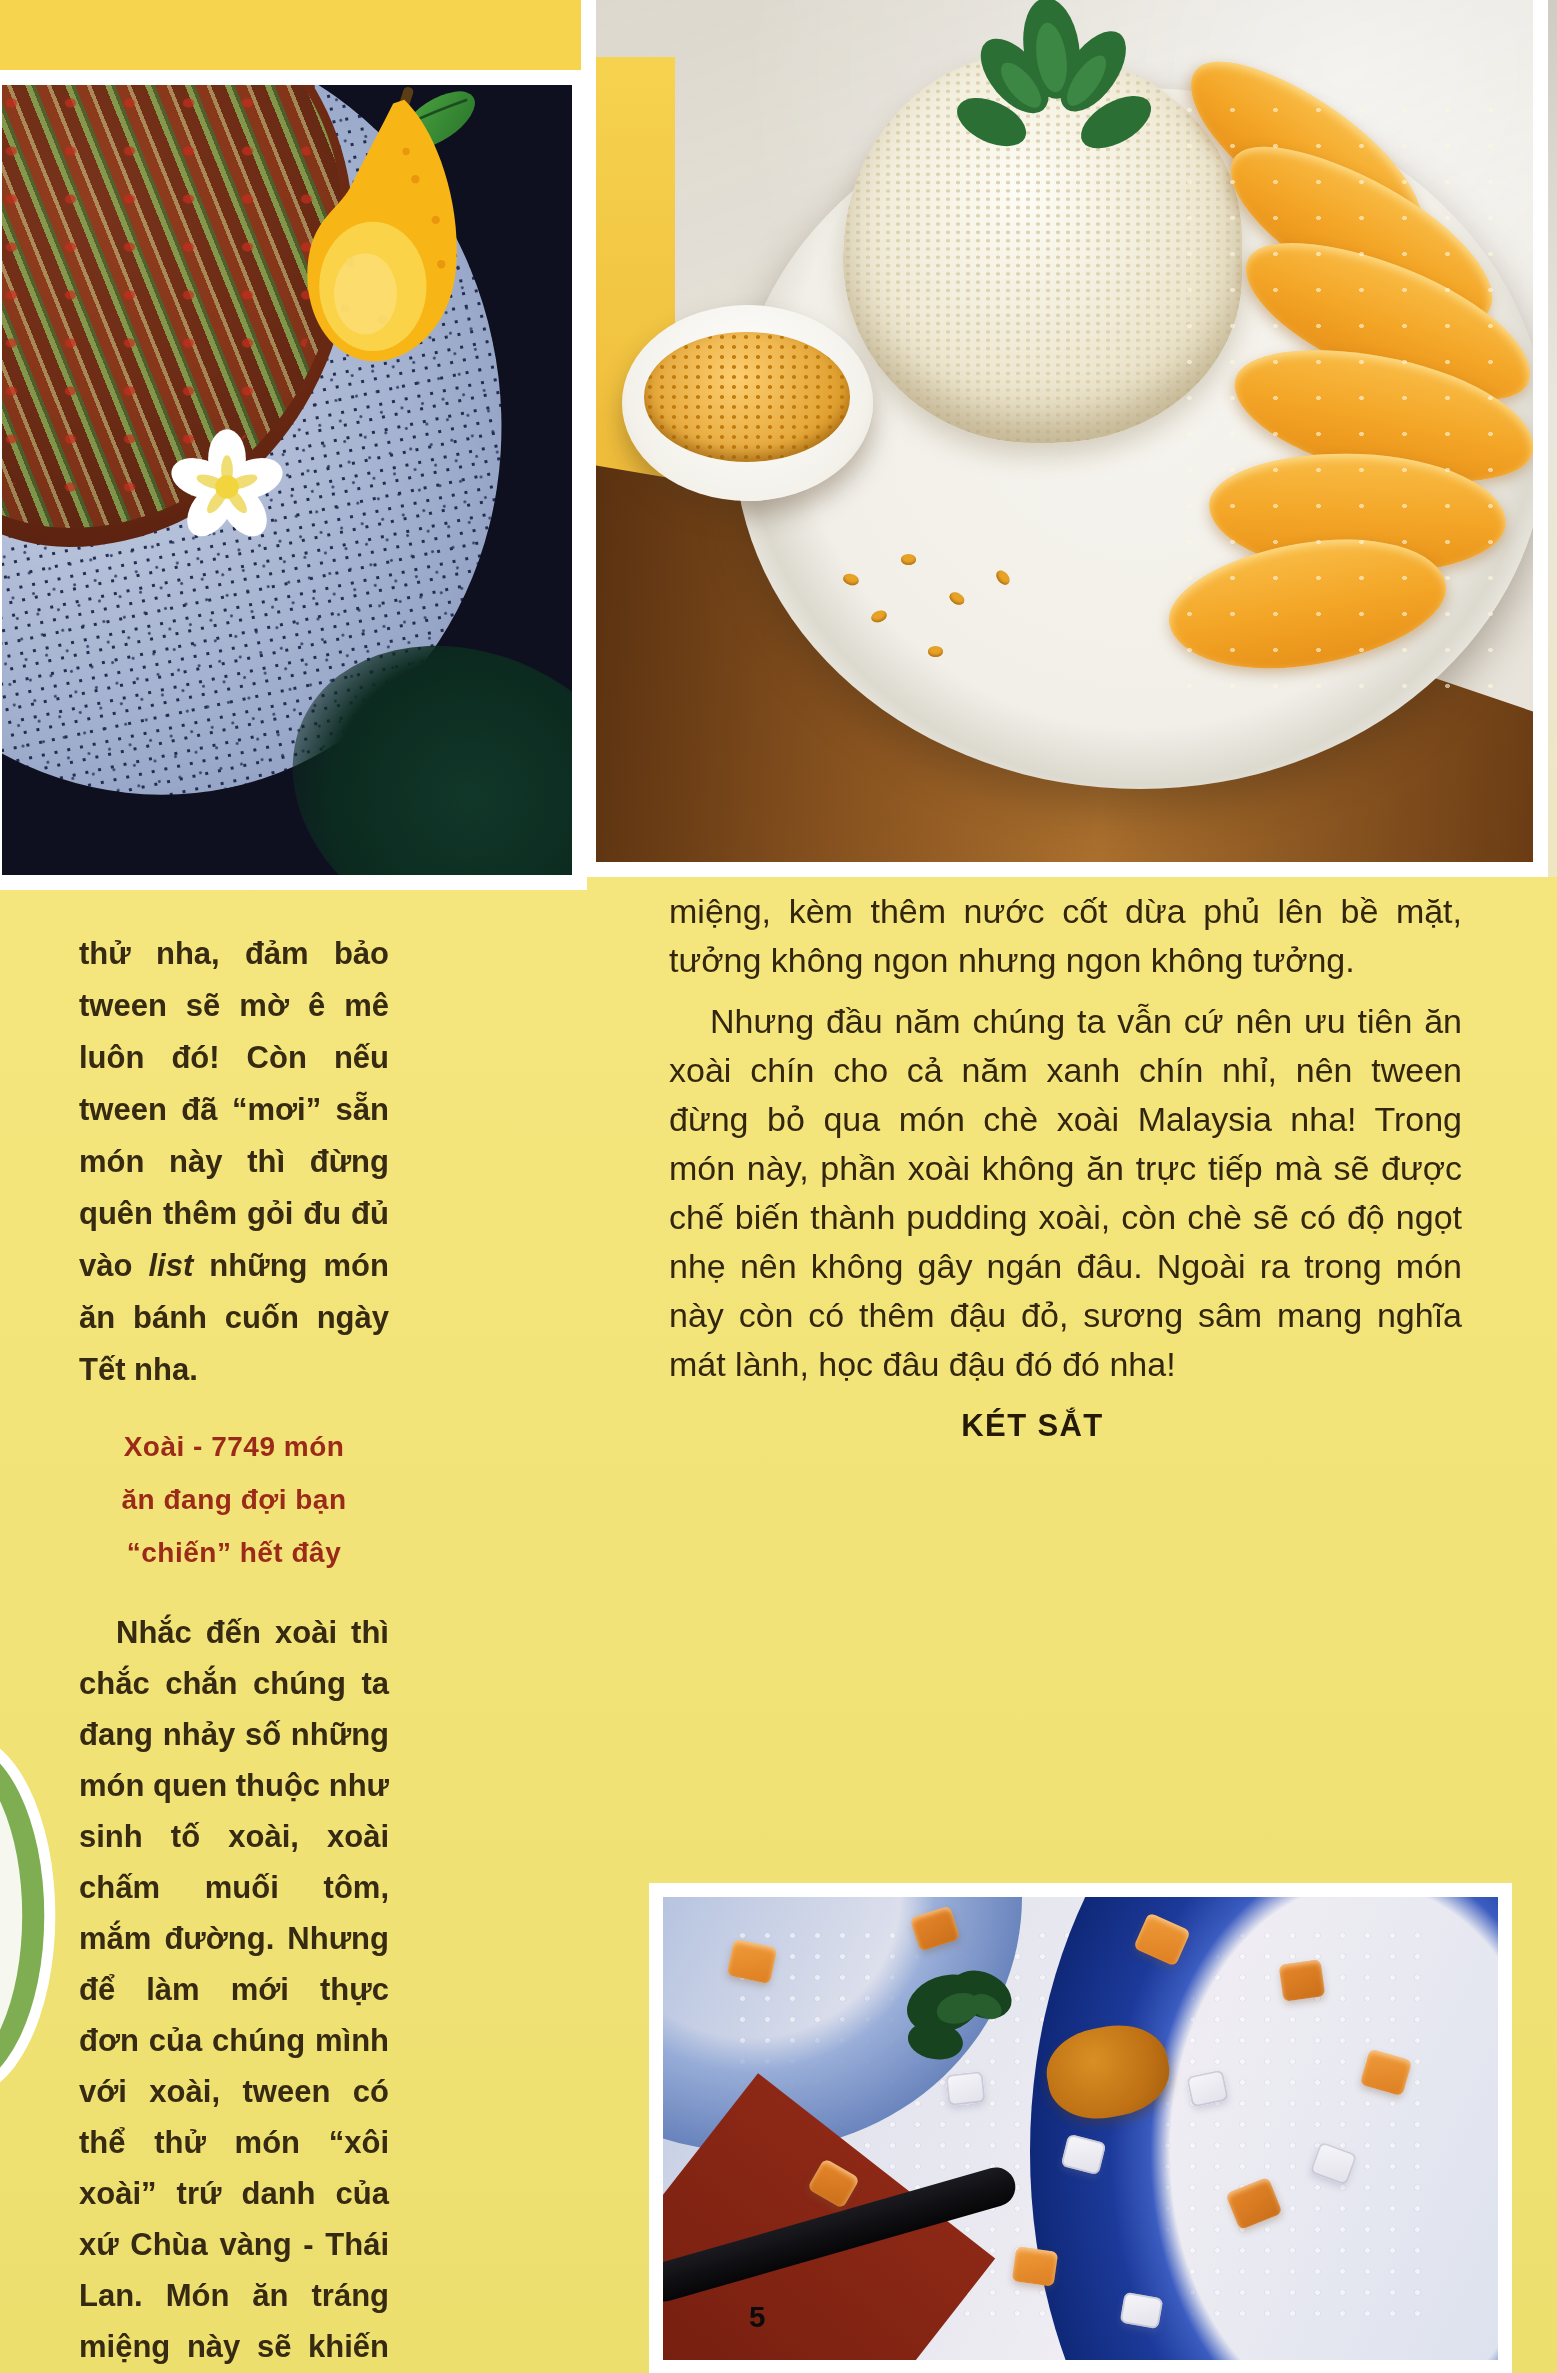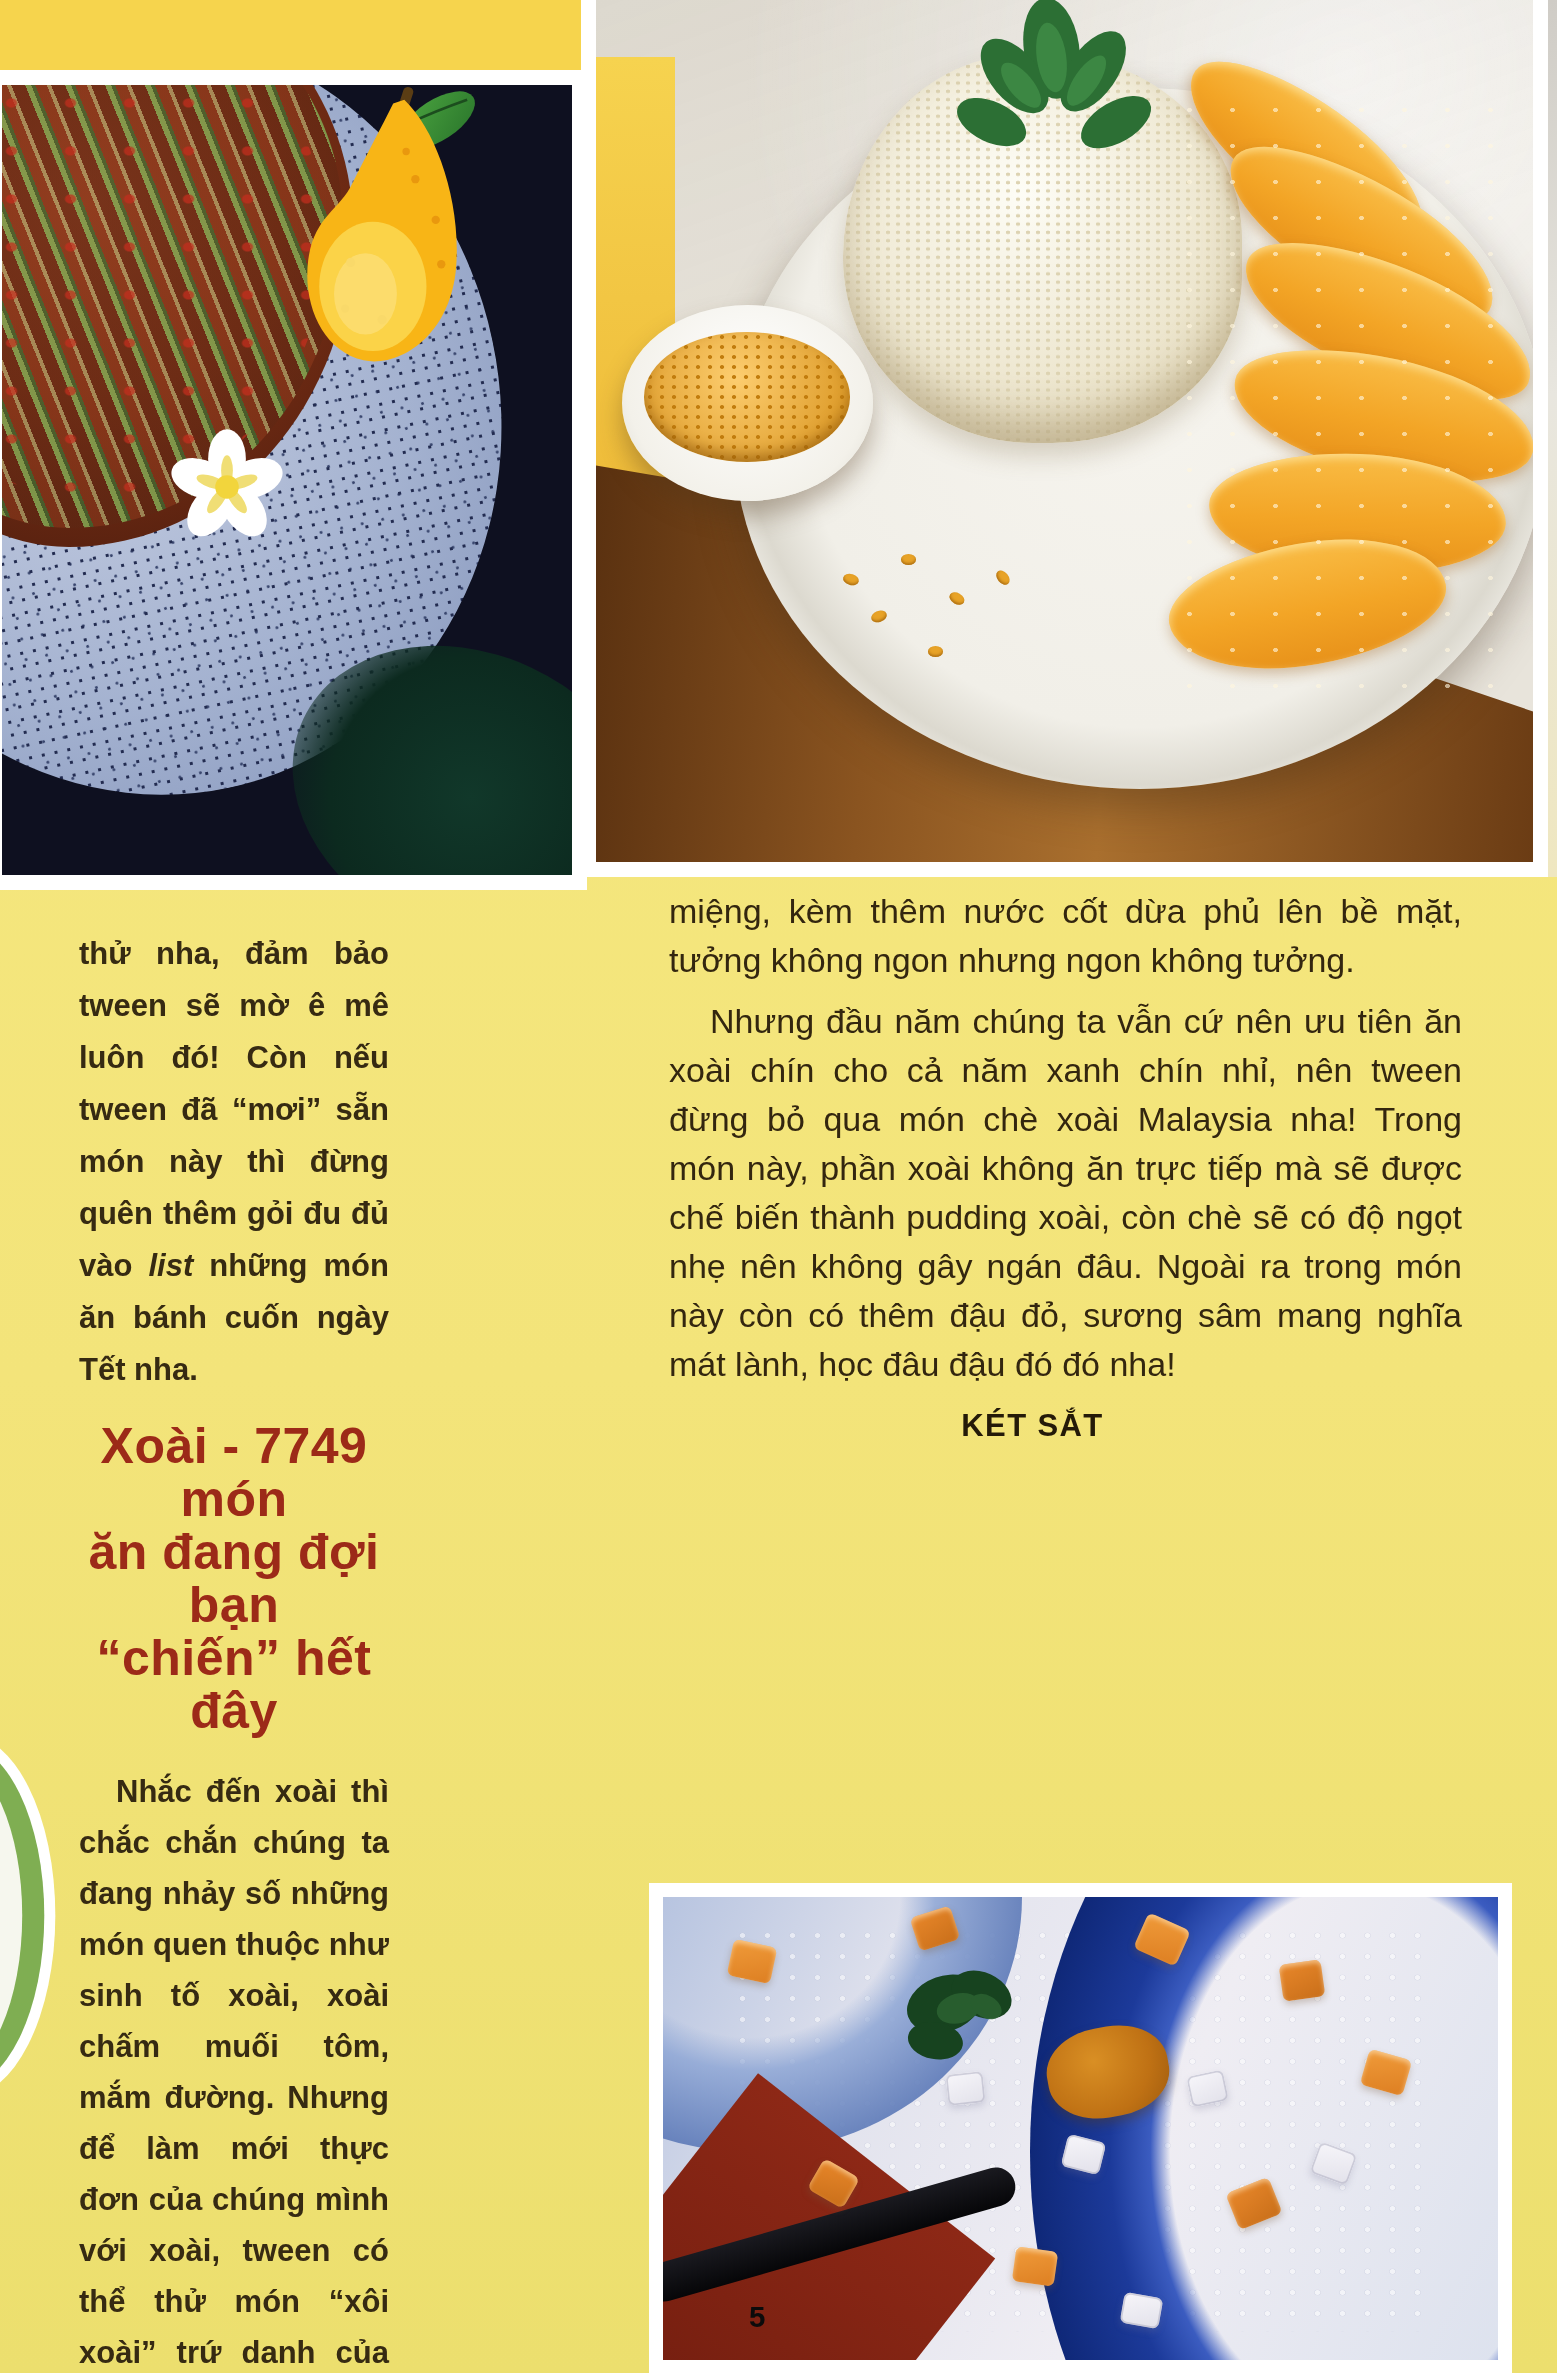--- a/index.html
+++ b/index.html
@@ -105,21 +105,21 @@
   
   .mango-cartoon{position:absolute;left:297px;top:72px;width:185px;height:305px;z-index:3;}
   .soursop{position:absolute;left:-44px;top:1731px;width:103px;height:369px;z-index:2;}
 
   
   .left-col{position:absolute;left:67px;top:916px;width:334px;z-index:2;
         color:#362a12;font-size:31px;line-height:52px;text-align:justify;}
   .left-col p{margin:12px;font-weight:bold;}
   .left-col .para2{text-indent:37px;line-height:51px;}
   .left-col em{font-style:italic;}
-  .heading{margin:24px 0 28px 0;color:#9c2a18;font-weight:bold;font-size:50px;line-height:53px;
+  .heading{margin:24px 0 28px 0;color:#9c2a18;font-weight:bold;font-size:28px;line-height:53px;
         text-align:center;white-space:pre-line;letter-spacing:0.5px;}
   .right-col{position:absolute;left:657px;top:875px;width:817px;z-index:2;
         color:#33260f;font-size:34px;line-height:49px;text-align:justify;}
   .right-col p{margin:12px;}
   .right-col .indent{text-indent:41px;}
   .byline{margin-top:4px;text-align:center;padding-right:66px;font-weight:bold;
         font-size:31px;letter-spacing:1.4px;color:#241a08;}
   .page-number{position:absolute;left:749px;top:2300px;z-index:5;color:#0b0b0b;
         font-weight:bold;font-size:29.5px;}
 </style>

